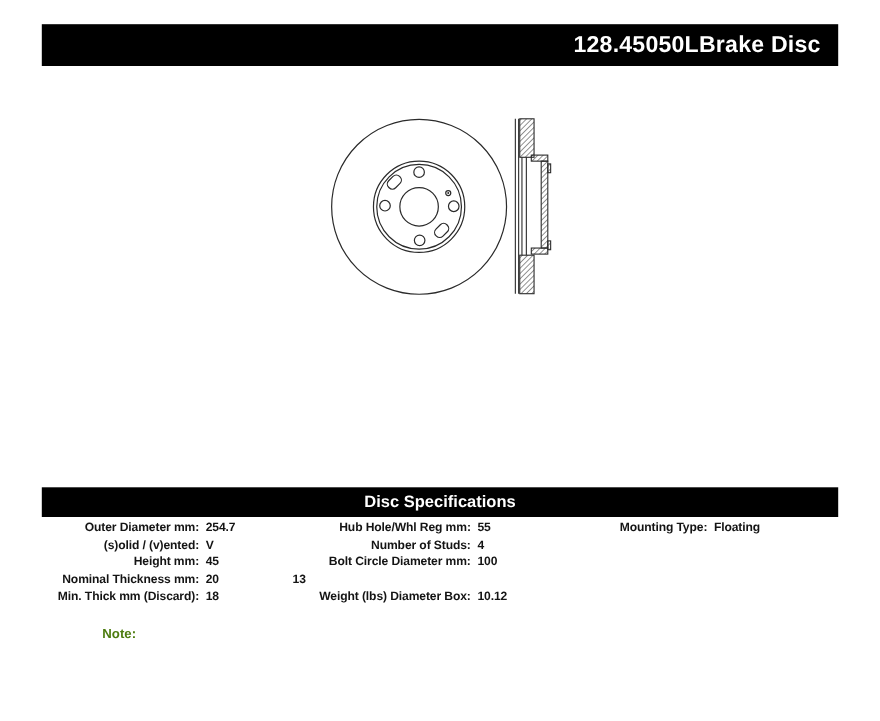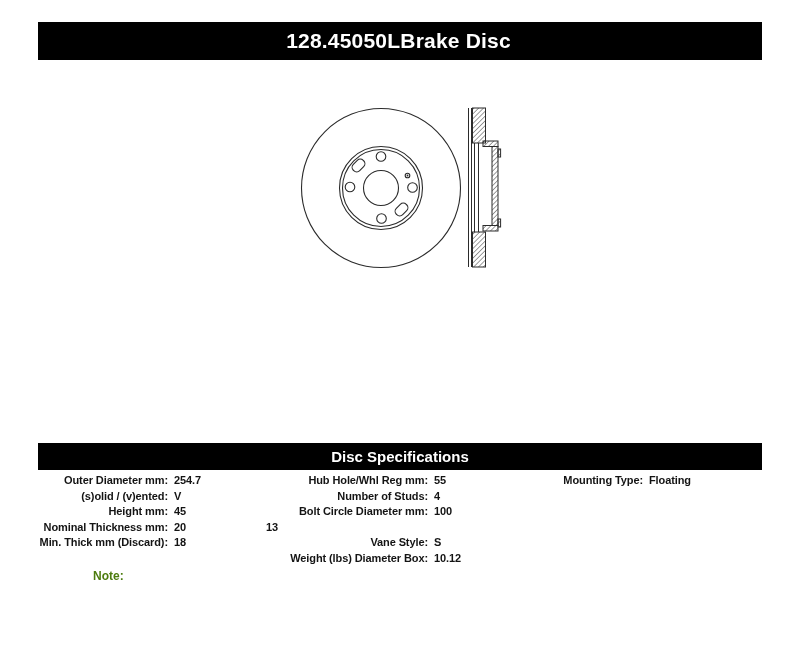--- a/index.html
+++ b/index.html
@@ -10,39 +10,39 @@
     position:relative; overflow:hidden;
   }
   .page { position:relative; width:800px; height:655px; background:#fff; }
 
   .bar {
     position:absolute; left:38px; width:724px;
     background:#000; color:#fff; font-weight:bold;
   }
   .bar-top {
     top:22px; height:38px; font-size:21px;
-    display:flex; justify-content:center; align-items:center;
+    display:flex; justify-content:flex-end; align-items:center;
     padding:0 16px 0 13px; letter-spacing:0.2px;
   }
   .bar-spec {
     top:443px; height:27px; font-size:15px;
     display:flex; justify-content:center; align-items:center;
   }
 
   .drawing { position:absolute; left:280px; top:85px; }
 
   .spec-col {
     position:absolute; top:473px;
     font-size:11px; font-weight:bold; color:#141414;
     letter-spacing:-0.1px;
   }
   .spec-row { display:flex; line-height:15.5px; white-space:nowrap; }
   .spec-label { display:inline-block; text-align:right; }
   .spec-value { margin-left:6px;text-align:center; }
-  #spec-col-1 { left:30px; }  #spec-col-1 .spec-label { width:138px; }
+  #spec-col-1 { left:43px; }  #spec-col-1 .spec-label { width:138px; }
   #spec-col-2 { left:260px; } #spec-col-2 .spec-label { width:168px; }
   #spec-col-3 { left:480px; } #spec-col-3 .spec-label { width:163px; }
 
   .note {
     position:absolute; left:93px; top:569px;
     font-size:12px; font-weight:bold; color:#4d7c0f;
   }
 </style>
 </head>
 <body>
@@ -128,24 +128,20 @@
       <span class="spec-value">4</span>
     </div>
     <div class="spec-row">
       <span class="spec-label">Bolt Circle Diameter mm:</span>
       <span class="spec-value">100</span>
     </div>
     <div class="spec-row">
       <span class="spec-value">13</span>
     </div>
     <div class="spec-row">
-      <span class="spec-label">Vane Style:</span>
-      <span class="spec-value">S</span>
-    </div>
-    <div class="spec-row">
       <span class="spec-label">Weight (lbs) Diameter Box:</span>
       <span class="spec-value">10.12</span>
     </div>
   </div>
 
   <div class="spec-col" id="spec-col-3">
     <div class="spec-row">
       <span class="spec-label">Mounting Type:</span>
       <span class="spec-value">Floating</span>
     </div>

